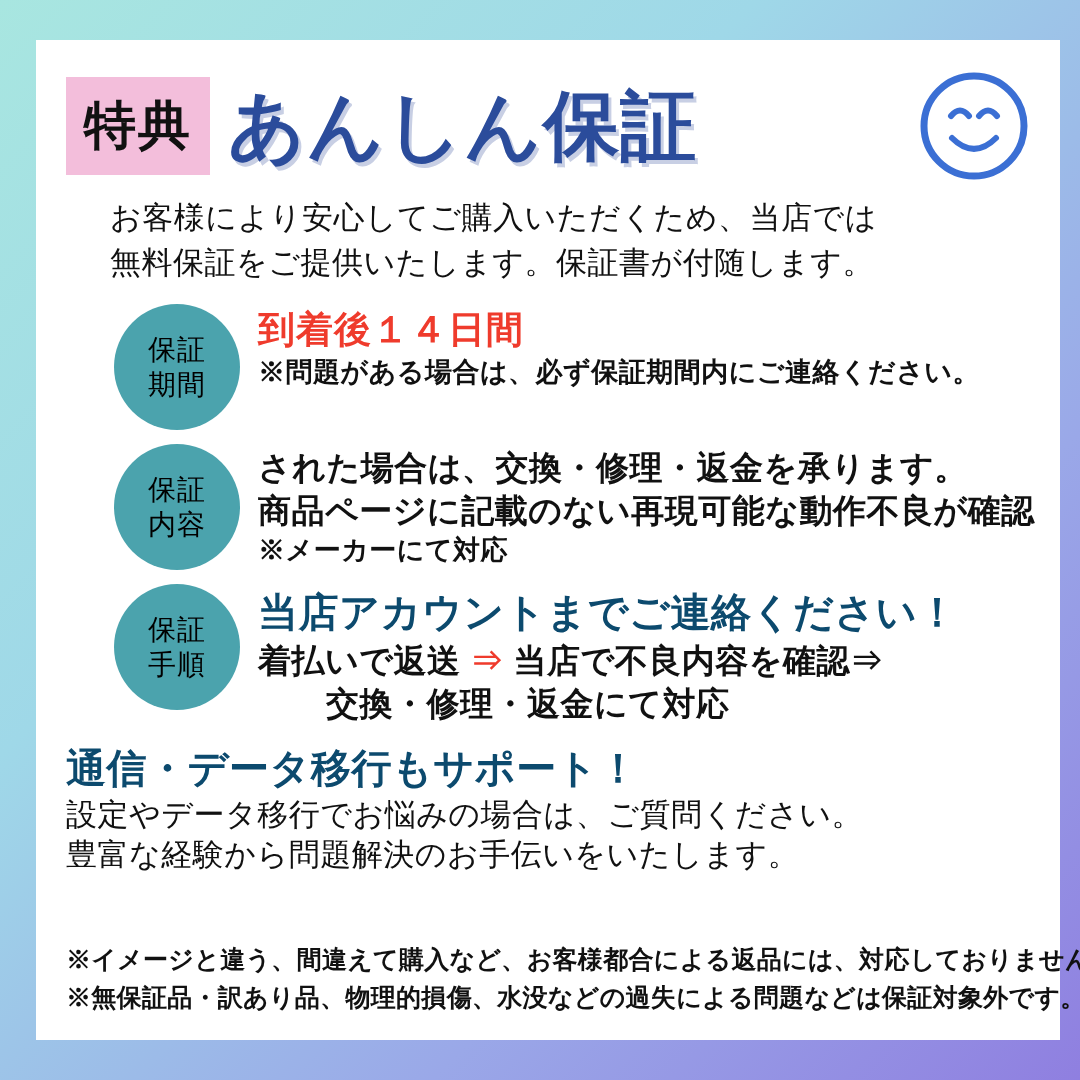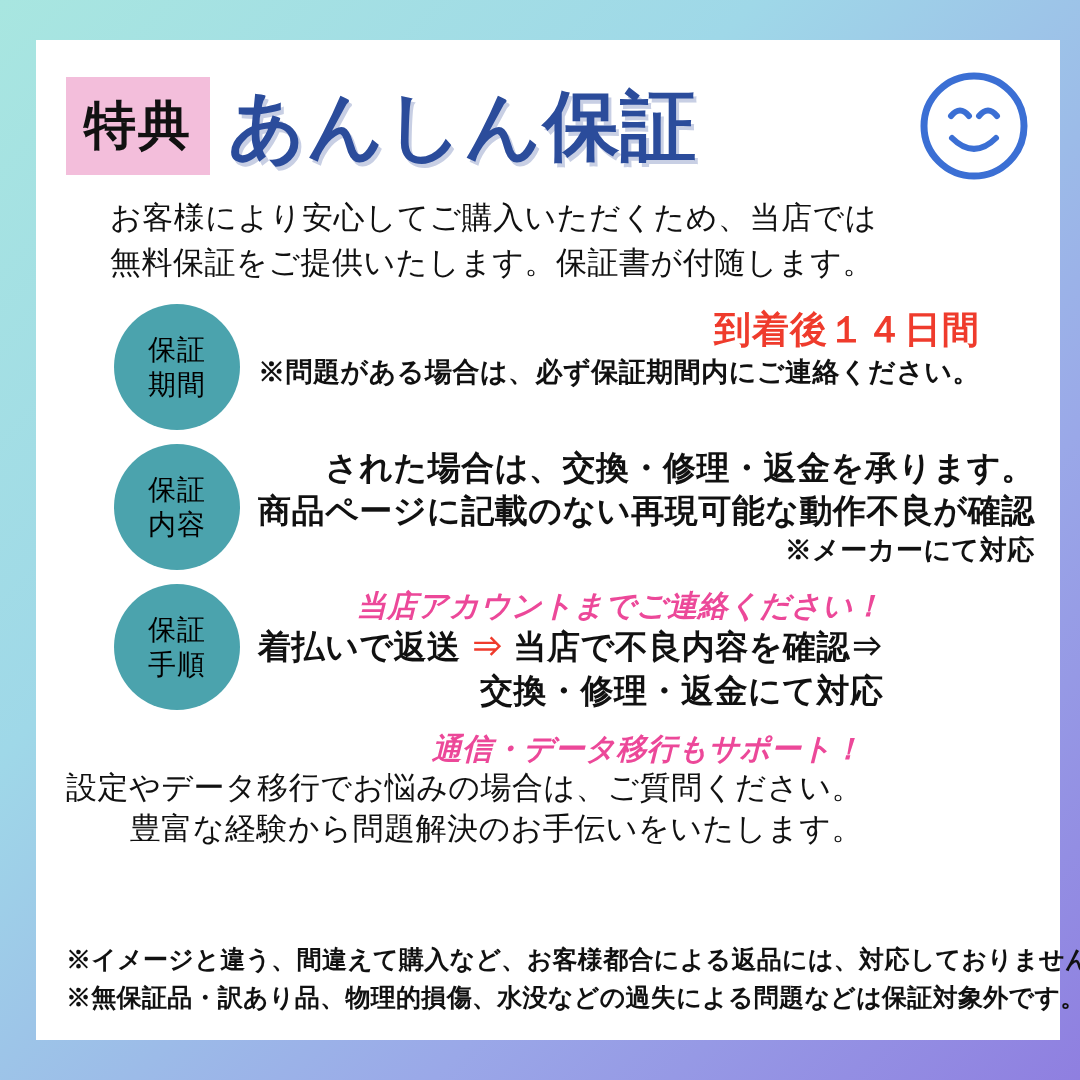--- a/index.html
+++ b/index.html
@@ -97,26 +97,25 @@
     justify-content: center;
     font-size: 28px;
     line-height: 1.25;
     letter-spacing: 1px;
     margin-left: 48px;
   }
   .pill span { display: block; white-space: nowrap; }
   .pill.small { font-size: 25px; }
   .body {
     padding-top: 2px;
-    text-align: right;
   }
   .line { white-space: nowrap; line-height: 1.32; }
 
   .h-red   { color: #ef3b2c; font-size: 37px; font-weight: bold; letter-spacing: 1px; }
-  .h-blue  { color: #ec4899; font-size: 30px; font-weight: bold; letter-spacing: 0.5px; font-style: italic; }
+  .h-blue  { color: #0c4a6e; font-size: 40px; font-weight: bold; letter-spacing: 0.5px; }
   .t-main  { color: #111111; font-size: 33px; font-weight: bold; letter-spacing: 0.5px; }
   .t-note  { color: #111111; font-size: 27px; font-weight: bold; letter-spacing: 0.5px; }
   .t-body  { color: #111111; font-size: 31px; letter-spacing: 0.5px; }
   .arrow   { color: #ef3b2c; font-weight: bold; }
   .indent  { padding-left: 68px; }
 
   
   .footer {
     position: absolute;
     left: 30px;

